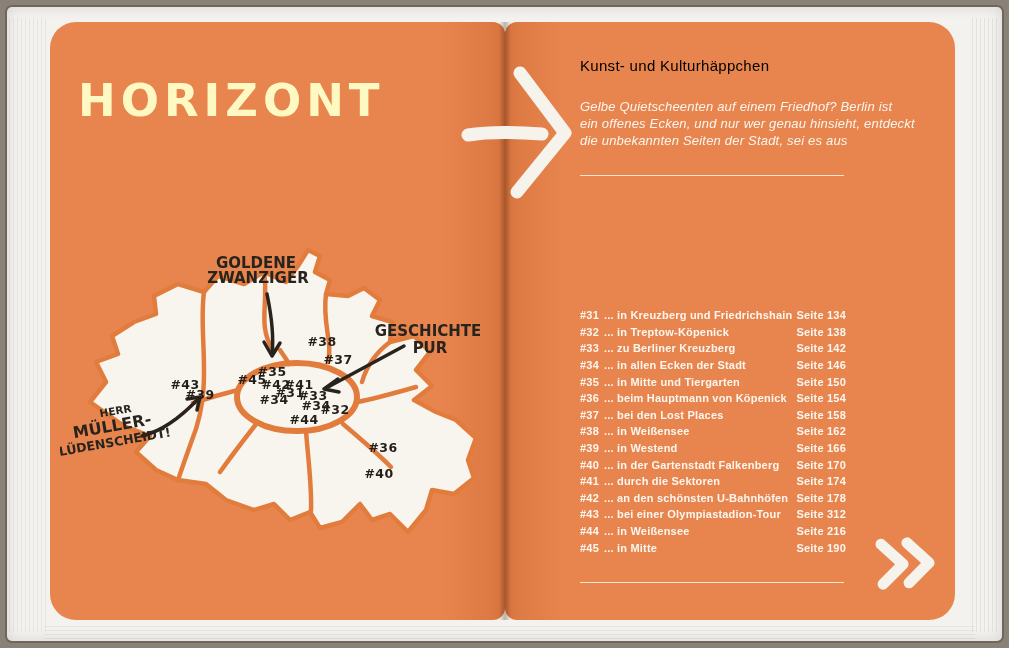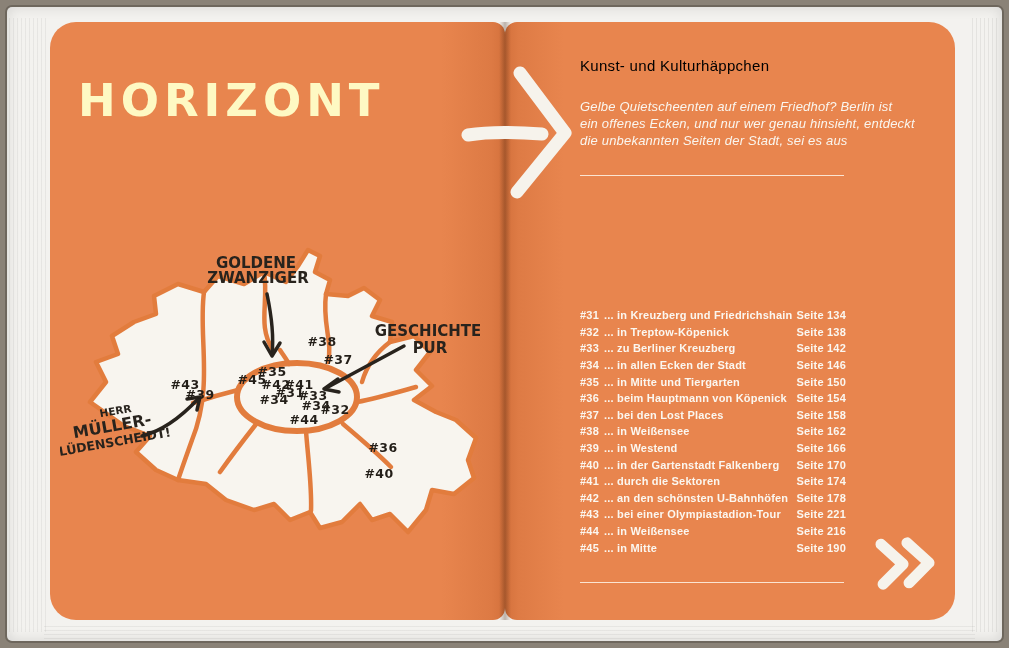--- a/index.html
+++ b/index.html
@@ -226,21 +226,21 @@
     <span class="toc-page">Seite 174</span>
   </div>
       <div class="toc-row">
     <span class="toc-num">#42</span>
     <span class="toc-title">... an den schönsten U-Bahnhöfen</span>
     <span class="toc-page">Seite 178</span>
   </div>
       <div class="toc-row">
     <span class="toc-num">#43</span>
     <span class="toc-title">... bei einer Olympiastadion-Tour</span>
-    <span class="toc-page">Seite 221</span>
+    <span class="toc-page">Seite 312</span>
   </div>
       <div class="toc-row">
     <span class="toc-num">#44</span>
     <span class="toc-title">... in Weißensee</span>
     <span class="toc-page">Seite 216</span>
   </div>
       <div class="toc-row">
     <span class="toc-num">#45</span>
     <span class="toc-title">... in Mitte</span>
     <span class="toc-page">Seite 190</span>

